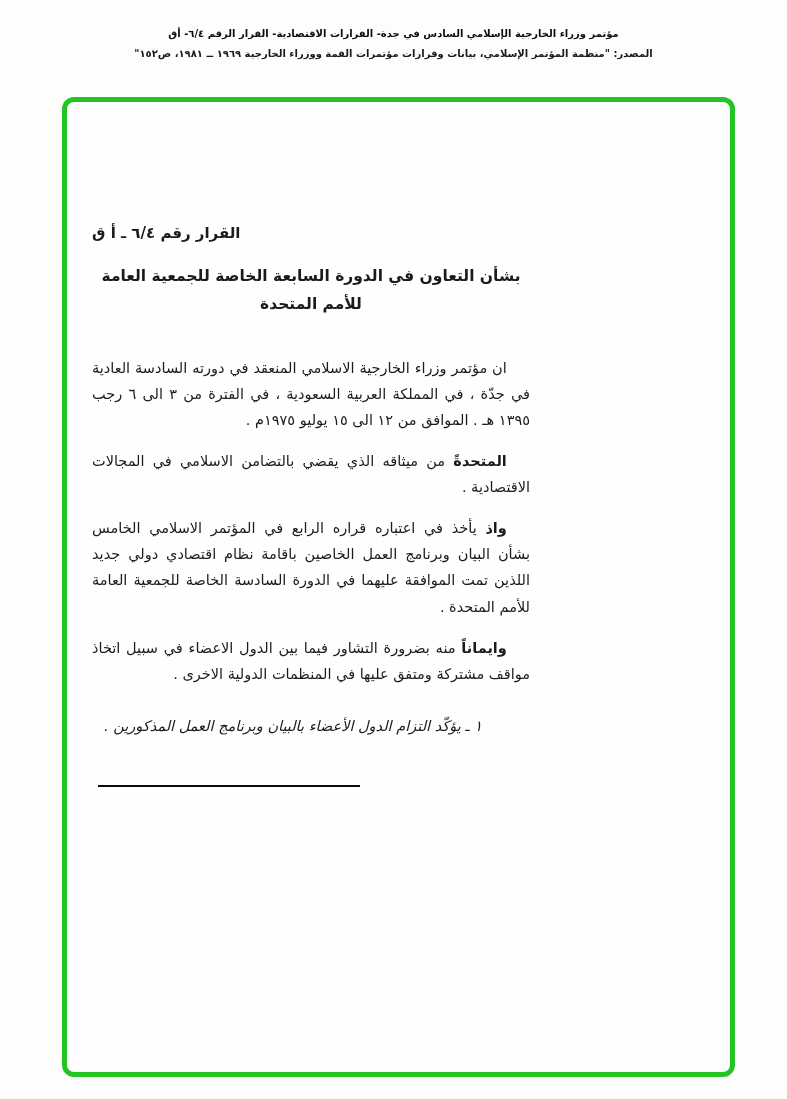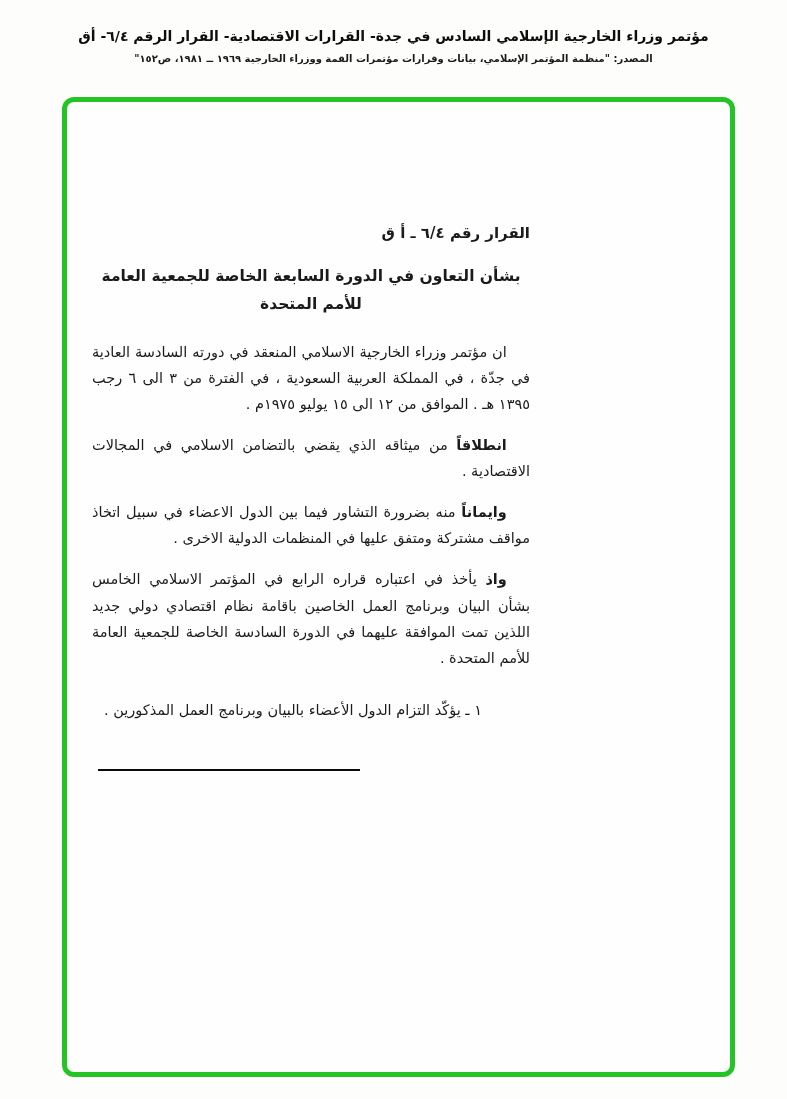--- a/index.html
+++ b/index.html
@@ -18,21 +18,21 @@
     height: 1099px;
     background: #fdfdfc;
   }
   .top-header {
     direction: rtl;
     text-align: center;
     padding-top: 28px;
   }
   .top-header .header-title {
     font-weight: bold;
-    font-size: 14px;
+    font-size: 10px;
     letter-spacing: 0.2px;
     color: #0d0d0d;
   }
   .top-header .header-source {
     font-weight: bold;
     font-size: 10px;
     margin-top: 9px;
     color: #1a1a1a;
   }
   .green-frame {
@@ -47,41 +47,42 @@
     box-sizing: content-box;
   }
   .doc-content {
     direction: rtl;
     margin: 118px 200px 0 25px;
     font-size: 14.5px;
     line-height: 1.8;
     color: #1b1b1b;
   }
   .doc-title {
-    text-align: right;
+    text-align: left;
     font-weight: bold;
     font-size: 15px;
     margin: 0 0 16px 0;
   }
   .doc-subtitle {
     text-align: center;
     font-weight: bold;
     font-size: 15.5px;
-    margin: 0 0 20px 0;
+    margin: 0 0 36px 0;
   }
   .doc-paragraph {
     margin: 0 0 15px 0;
     text-align: justify;
     text-indent: 1.6em;
   }
   .doc-paragraph .lead {
     font-weight: bold;
   }
   .items {
     margin-top: 26px;
+    font-style: italic;
   }
   .resolution-item {
     margin: 0 0 16px 0;
     text-align: justify;
     text-indent: 0;
   }
   .resolution-item.short {
     padding-right: 48px;
     margin-bottom: 26px;
   }
@@ -108,29 +109,29 @@
 
       <div class="doc-title">القرار رقم ٦/٤ ـ أ ق</div>
 
       <div class="doc-subtitle">بشأن التعاون في الدورة السابعة الخاصة للجمعية العامة للأمم المتحدة</div>
 
       <p class="doc-paragraph">
         <span class="lead"></span><span>ان مؤتمر وزراء الخارجية الاسلامي المنعقد في دورته السادسة العادية في جدّة ، في المملكة العربية السعودية ، في الفترة من ٣ الى ٦ رجب ١٣٩٥ هـ . الموافق من ١٢ الى ١٥ يوليو ١٩٧٥م .</span>
       </p>
 
       <p class="doc-paragraph">
-        <span class="lead">انطلاقاً</span><span> من ميثاقه الذي يقضي بالتضامن الاسلامي في المجالات الاقتصادية .</span>
+        <span class="lead">المتحدةً</span><span> من ميثاقه الذي يقضي بالتضامن الاسلامي في المجالات الاقتصادية .</span>
+      </p>
+
+      <p class="doc-paragraph">
+        <span class="lead">واذ</span><span> يأخذ في اعتباره قراره الرابع في المؤتمر الاسلامي الخامس بشأن البيان وبرنامج العمل الخاصين باقامة نظام اقتصادي دولي جديد اللذين تمت الموافقة عليهما في الدورة السادسة الخاصة للجمعية العامة للأمم المتحدة .</span>
       </p>
 
       <p class="doc-paragraph">
         <span class="lead">وايماناً</span><span> منه بضرورة التشاور فيما بين الدول الاعضاء في سبيل اتخاذ مواقف مشتركة ومتفق عليها في المنظمات الدولية الاخرى .</span>
-      </p>
-
-      <p class="doc-paragraph">
-        <span class="lead">واذ</span><span> يأخذ في اعتباره قراره الرابع في المؤتمر الاسلامي الخامس بشأن البيان وبرنامج العمل الخاصين باقامة نظام اقتصادي دولي جديد اللذين تمت الموافقة عليهما في الدورة السادسة الخاصة للجمعية العامة للأمم المتحدة .</span>
       </p>
 
       <div class="items">
         <p class="resolution-item short">١ ـ يؤكّد التزام الدول الأعضاء بالبيان وبرنامج العمل المذكورين .</p>
       </div>
 
       <div class="divider-line"></div>
 
     </div>
   </div>

